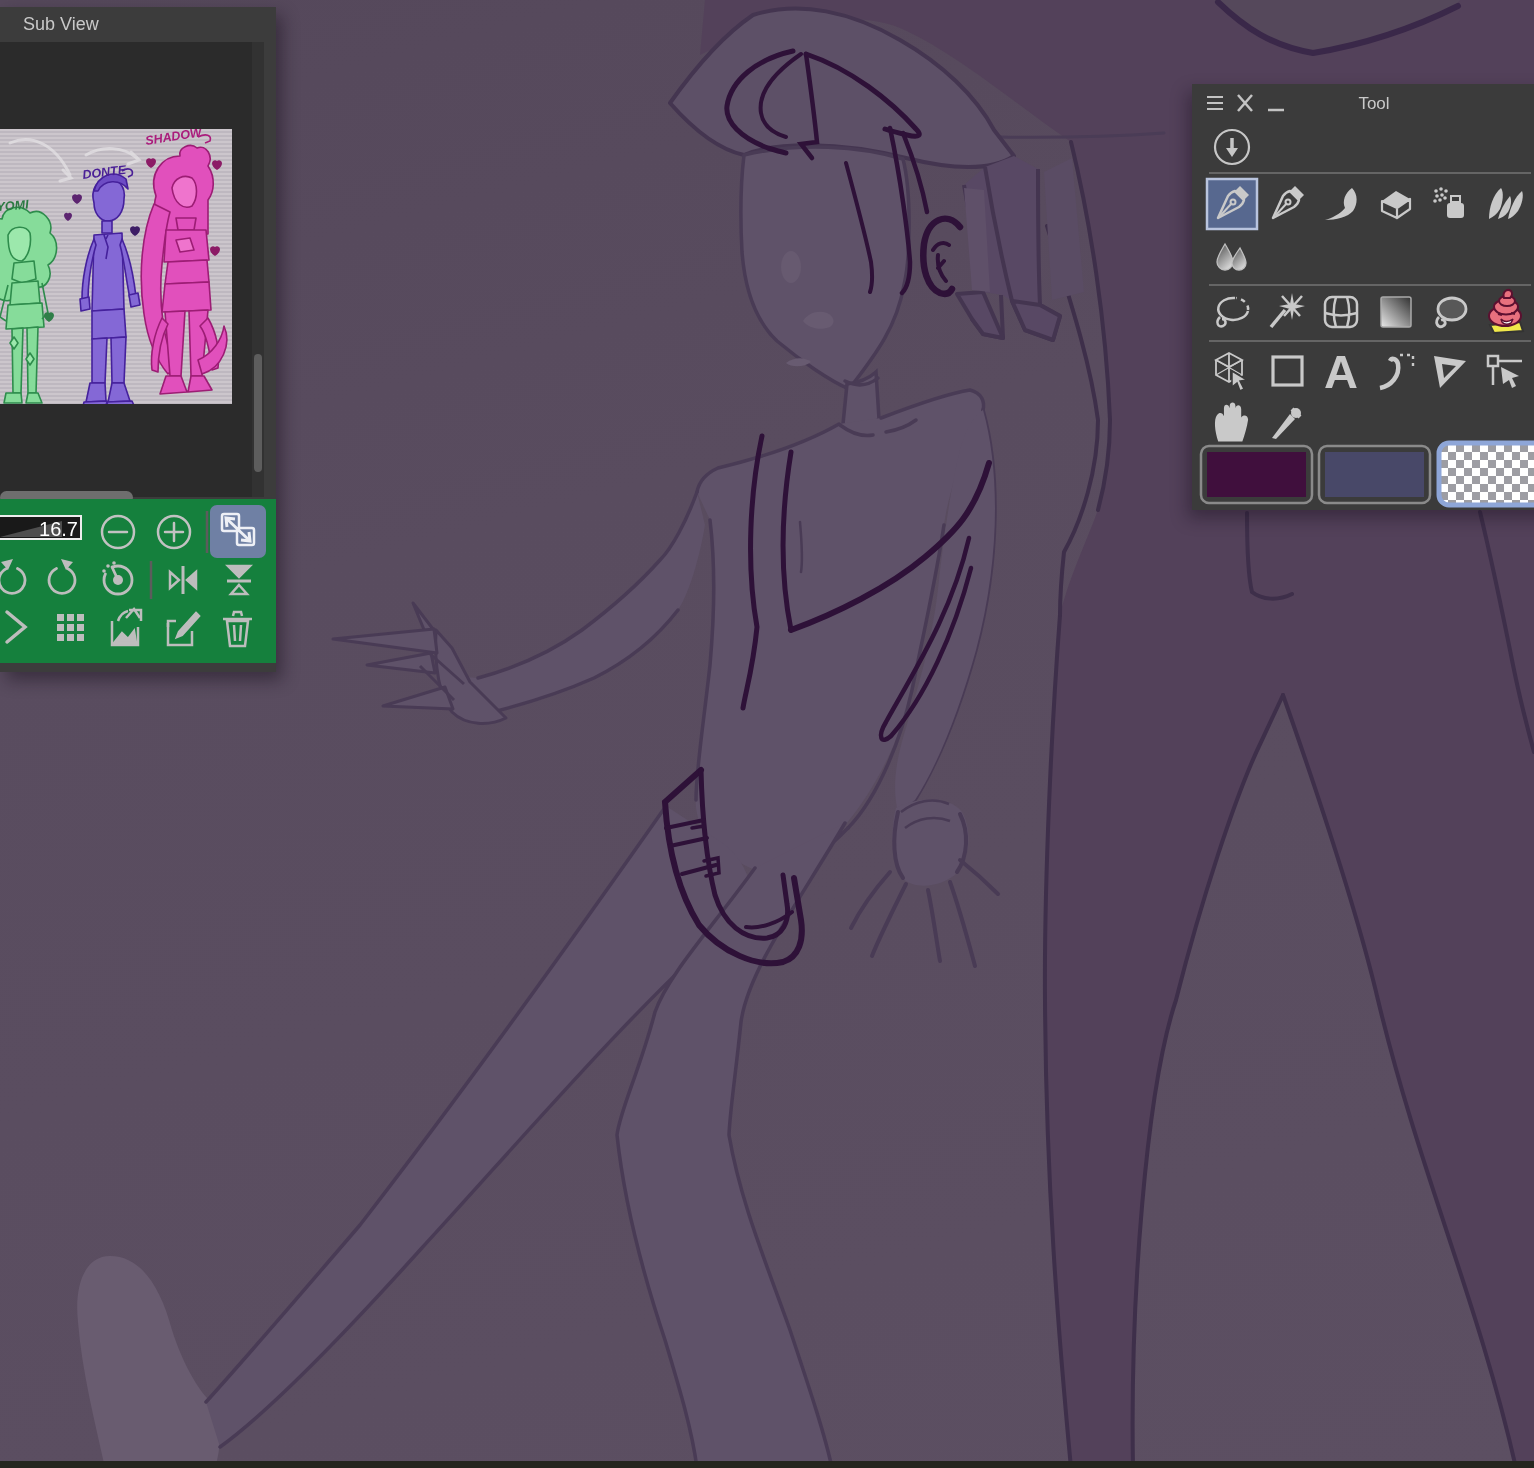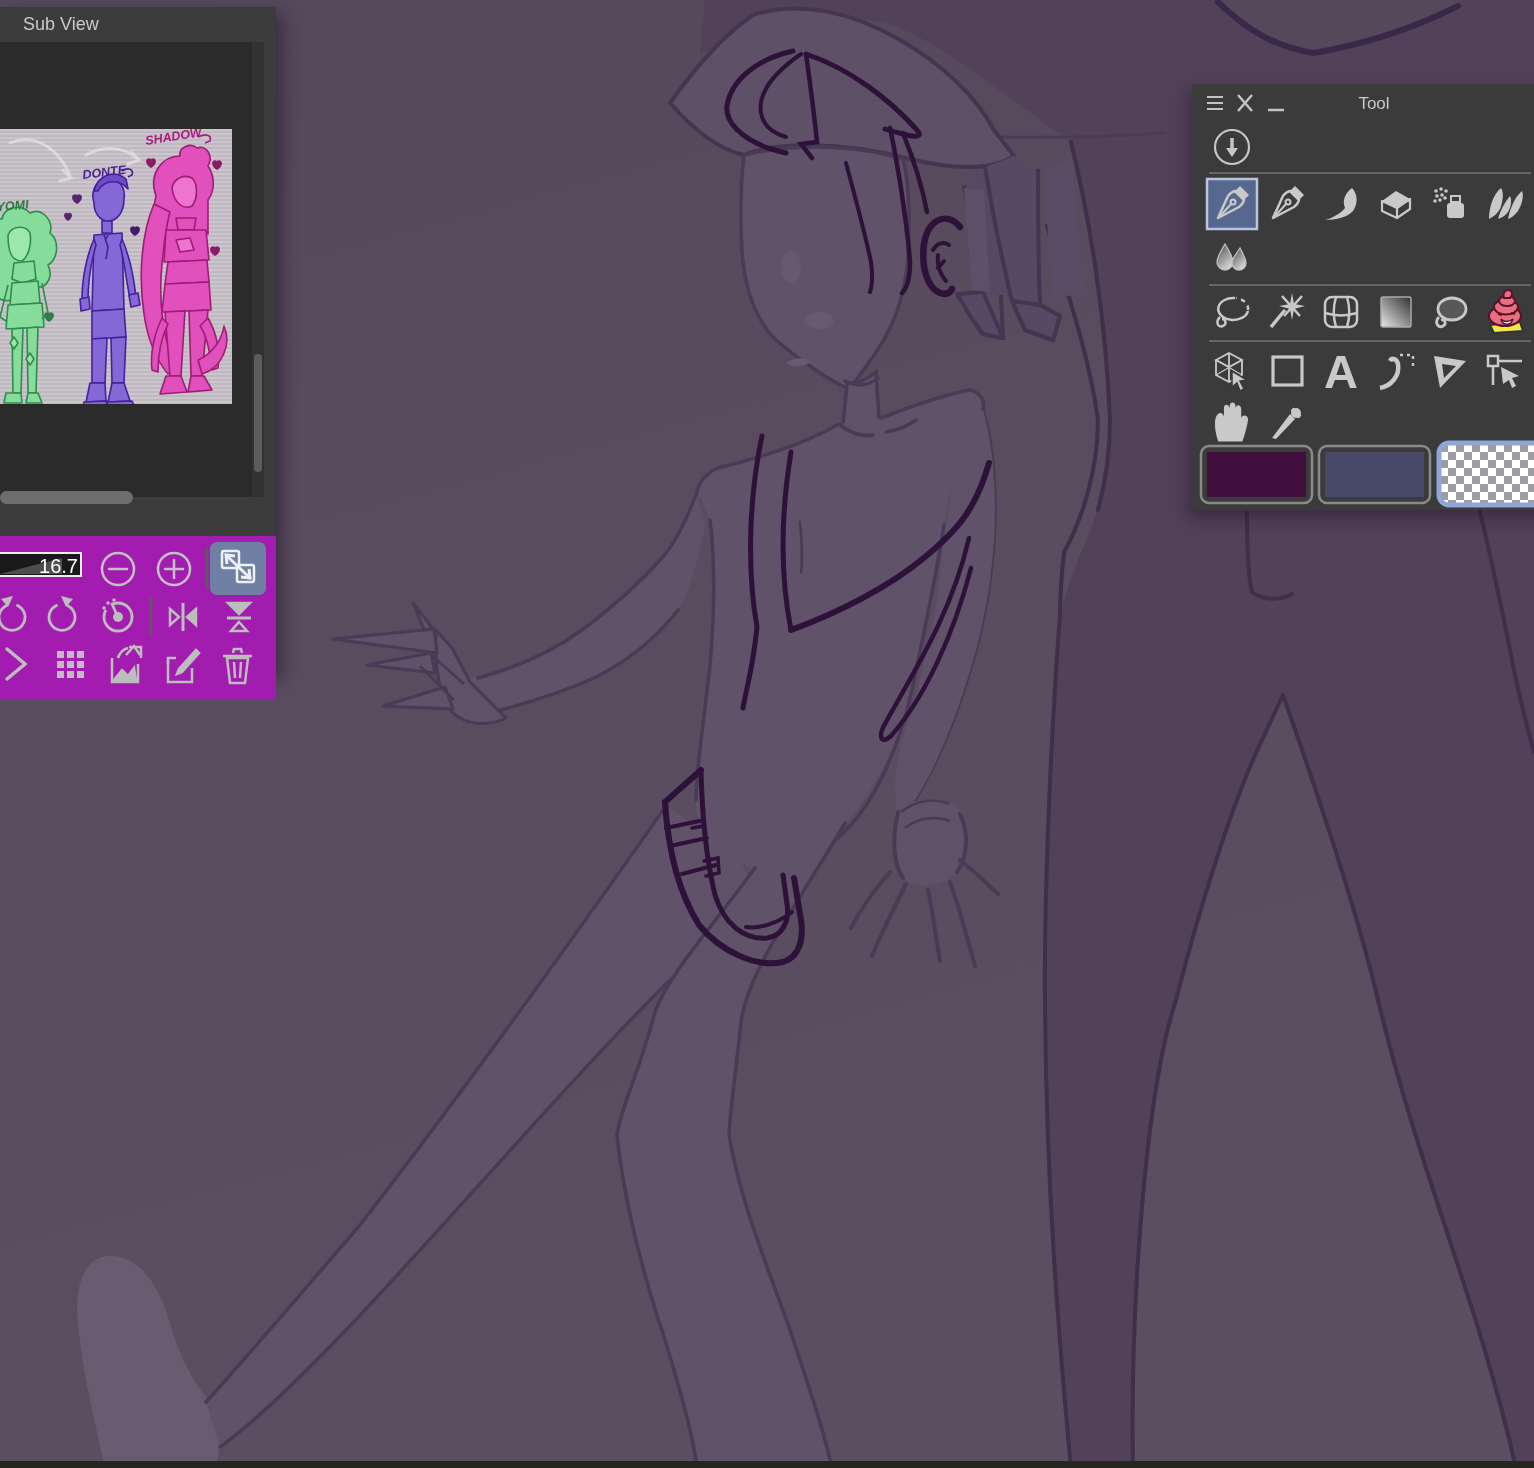--- a/index.html
+++ b/index.html
@@ -11,21 +11,21 @@
   
   #subview{position:absolute;left:0;top:7px;width:276px;height:665px;background:#3c3c3c;
     box-shadow:6px 8px 16px rgba(20,10,25,0.45);}
   #sv-title{position:absolute;left:23px;top:7px;color:#c9c9c9;font-size:18px;}
   #sv-view{position:absolute;left:0;top:35px;width:252px;height:455px;background:#2b2b2b;}
   #sv-img{position:absolute;left:0;top:87px;width:232px;height:275px;
     background:repeating-linear-gradient(180deg,#ccc6cc 0px,#ccc6cc 2px,#beb8c0 2px,#beb8c0 4px);}
   #sv-vscroll{position:absolute;left:252px;top:35px;width:12px;height:455px;background:#323232;}
   #sv-vthumb{position:absolute;left:2px;top:312px;width:8px;height:118px;background:#5d5d5d;border-radius:4px;}
   #sv-hthumb{position:absolute;left:0px;top:484px;width:133px;height:13px;background:#6e6e6e;border-radius:7px;}
-  #sv-tools{position:absolute;left:0;top:529px;width:276px;height:164px;background:#a21caf;}
+  #sv-tools{position:absolute;left:0;top:492px;width:276px;height:164px;background:#15803d;}
   
   #toolpanel{position:absolute;left:1192px;top:84px;width:368px;height:426px;background:#3b3b3b;
     box-shadow:-4px 8px 16px rgba(20,10,25,0.40);}
 </style>
 </head>
 <body>
 <div id="stage">
   <svg id="canvasart" width="1534" height="1468" viewBox="0 0 1534 1468">
 
     <path d="M700,55 C760,26 840,8 895,26 C950,48 1010,100 1071,142

